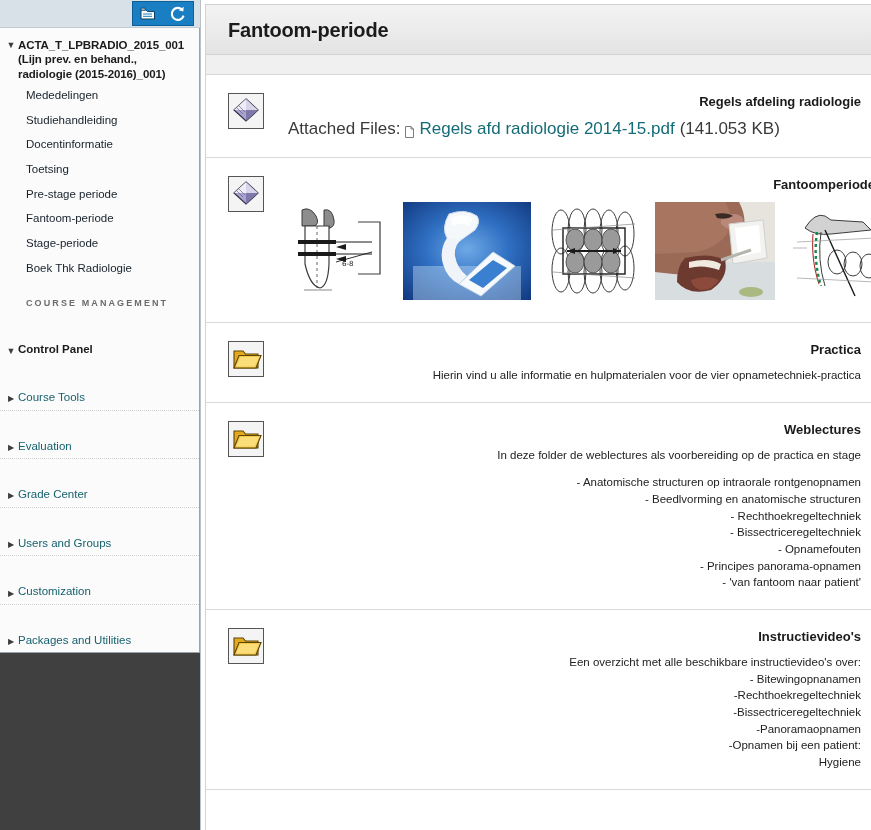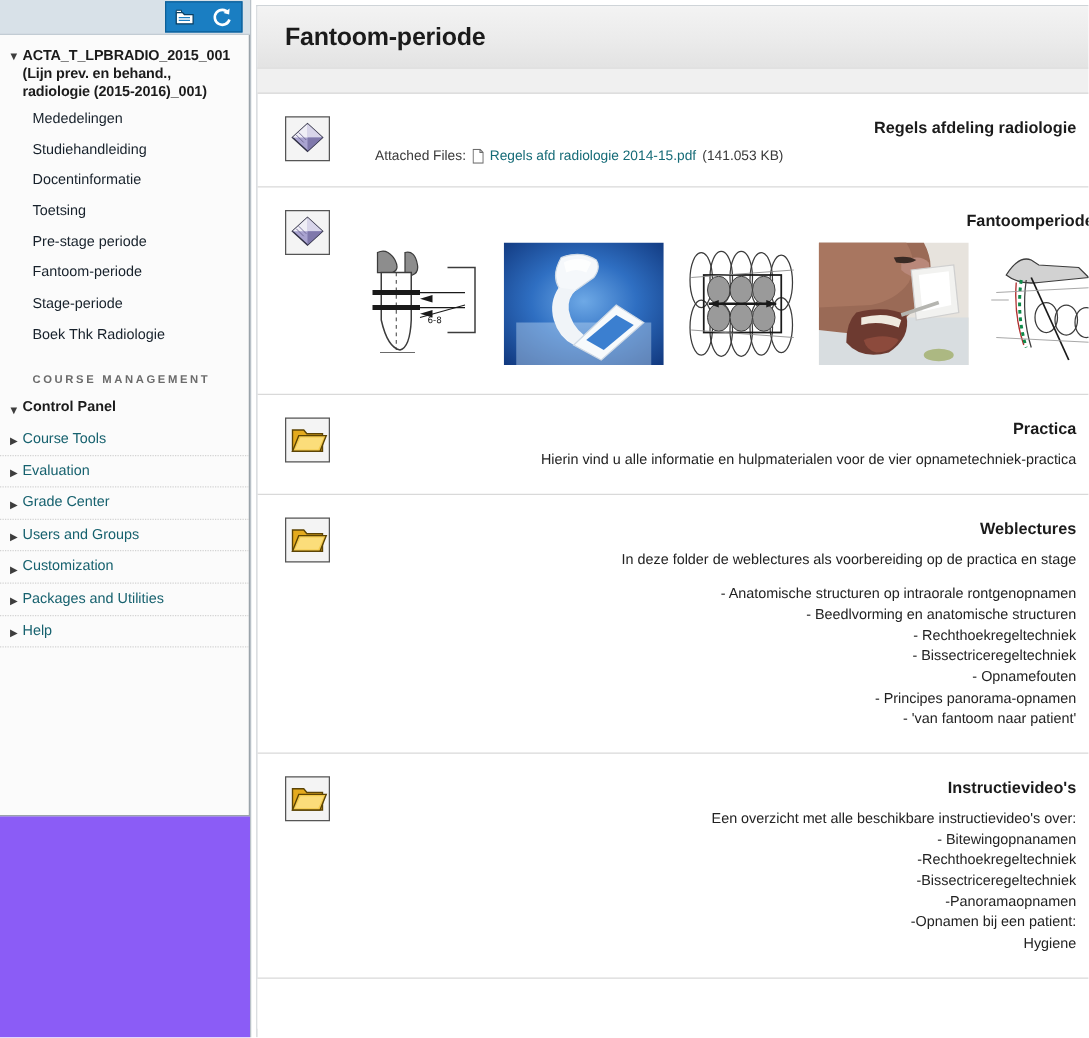--- a/index.html
+++ b/index.html
@@ -16,21 +16,21 @@
     height: 830px;
     background: #ffffff;
     display: flex;
   }
 
   
   #sidebar {
     position: relative;
     width: 200px;
     height: 830px;
-    background: #8b5cf6;
+    background: #404040;
     flex: 0 0 200px;
   }
   .side-toolbar {
     position: relative;
     height: 28px;
     background: #d8e1e8;
     border-bottom: 1px solid #c2ccd4;
   }
   .toolbar-btns {
     position: absolute;
@@ -91,20 +91,21 @@
     color: #6b6b6b;
     font-weight: bold;
     padding: 18px 8px 6px 26px;
   }
   .cm-row {
     display: flex;
     align-items: center;
     padding: 6px 8px 6px 4px;
     border-bottom: 1px dotted #d3d3d3;
     cursor: pointer;
+    margin-top: 23px;
   }
   .cm-row:first-of-type { border-bottom: none; }
   .cm-label {
     font-size: 11.5px;
     color: #16616e;
     line-height: 1.1;
   }
   .cm-label.bold { color: #1b1b1b; font-weight: bold; }
 
   
@@ -157,27 +158,26 @@
     position: relative;
   }
   .item-body { flex: 1 1 auto; padding-top: 1px; }
   .item-title {
     font-size: 13px;
     font-weight: bold;
     color: #1b1b1b;
     margin-bottom: 10px;
   }
   .attached-row {
-    font-size: 11px;
+    font-size: 17px;
     color: #333;
     padding-left: 8px;
     display: flex;
     align-items: center;
     gap: 5px;
-    margin-left: 12px;
   }
   .attached-label { color: #3a3a3a; }
   .file-glyph {
     display: inline-block;
     width: 9px; height: 12px;
   }
   .file-link {
     color: #156b77;
     text-decoration: none;
     cursor: pointer;

